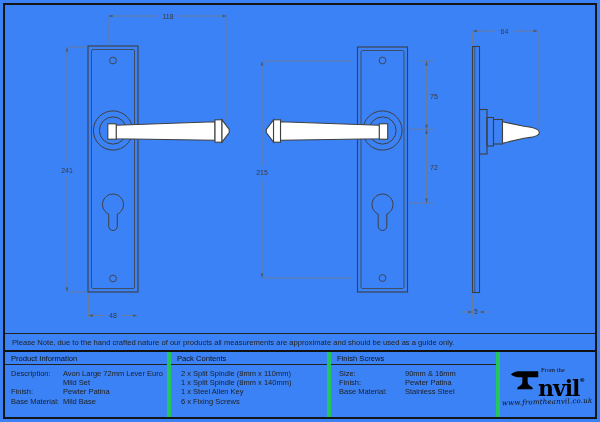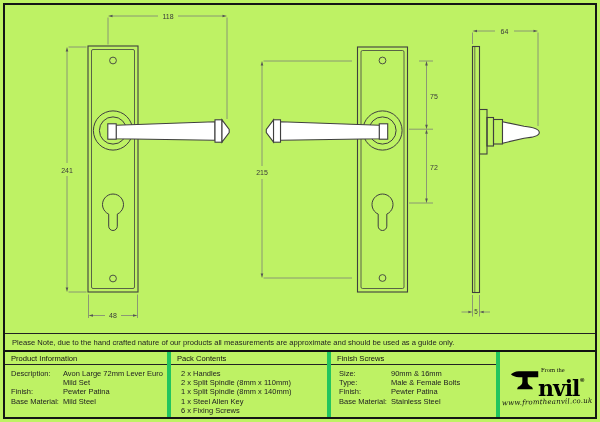--- a/index.html
+++ b/index.html
@@ -1,35 +1,35 @@
 <!DOCTYPE html>
 <html><head>
 <meta charset="utf-8">
 <style>
   html,body{margin:0;padding:0;background:#fff;}
-  .stage{position:relative;width:600px;height:422px;background:#bef264;overflow:hidden;
+  .stage{position:relative;width:600px;height:422px;background:#3b82f6;overflow:hidden;
          font-family:"Liberation Sans",sans-serif;color:#1a1a1a;text-decoration:underline;}
   .frame{position:absolute;left:3px;top:3px;width:594px;height:416px;
          border:2px solid #151515;box-sizing:border-box;pointer-events:none;}
   .drawing-svg{position:absolute;left:0;top:0;}
   .note-box{position:absolute;left:5px;top:333px;width:590px;height:19px;box-sizing:border-box;
             border-top:1px solid #222;border-bottom:2px solid #111;
             display:flex;align-items:center;padding-left:7px;font-size:7.6px;color:#222;}
   .spec-table{position:absolute;left:5px;top:352px;width:590px;height:65px;display:flex;}
   .col{box-sizing:border-box;height:65px;}
   .col + .col{border-left:4px solid #22c55e;}
   .col-1{width:162px;}
   .col-2{width:160px;}
   .col-3{width:169px;}
   .col-4{width:99px;display:flex;flex-direction:column;align-items:center;justify-content:center;}
   .col-header{height:13px;border-bottom:1px solid #222;font-size:7.6px;
               padding:2px 0 4px 6px;box-sizing:border-box;color:#111;}
   .col-body{padding-top:4px;font-size:7.5px;line-height:9.2px;color:#222;}
   .kv{display:grid;grid-template-columns:52px 1fr;padding-left:6px;}
-  .col-3 .kv{grid-template-columns:52px 1fr;padding-left:8px;}
+  .col-3 .kv{grid-template-columns:52px 1fr;padding-left:8px;gap:14px;}
   .items{padding-left:10px;}
   .logo{display:flex;flex-direction:column;align-items:center;}
   .logo-row{display:flex;align-items:flex-start;}
   .logo-right{display:flex;flex-direction:column;margin-left:-2px;}
   .from-the{font-family:"Liberation Serif",serif;font-size:6.5px;color:#111;margin:2px 0 -3px 3px;}
   .nvil{font-family:"DejaVu Serif",serif;font-size:22px;font-weight:600;line-height:20px;
         letter-spacing:-1px;color:#000;}
   .reg{font-size:5.5px;vertical-align:14px;letter-spacing:0;}
   .website{font-family:"DejaVu Serif",serif;font-style:italic;font-size:7px;color:#111;
            margin-top:0px;letter-spacing:0.2px;transform:rotate(-1.5deg);}
@@ -164,46 +164,41 @@
         <div class="kv">
           <span></span>
           <span>Mild Set</span>
         </div>
         <div class="kv">
           <span>Finish:</span>
           <span>Pewter Patina</span>
         </div>
         <div class="kv">
           <span>Base Material:</span>
-          <span>Mild Steel</span>
+          <span>Mild Base</span>
         </div>
       </div>
     </div>
 
     <div class="col col-2">
       <div class="col-header">Pack Contents</div>
       <div class="col-body items">
-        <div>2 x Handles</div>
         <div>2 x Split Spindle (8mm x 110mm)</div>
         <div>1 x Split Spindle (8mm x 140mm)</div>
         <div>1 x Steel Allen Key</div>
         <div>6 x Fixing Screws</div>
       </div>
     </div>
 
     <div class="col col-3">
       <div class="col-header">Finish Screws</div>
       <div class="col-body">
         <div class="kv">
           <span>Size:</span>
           <span>90mm &amp; 16mm</span>
-        </div>
-        <div class="kv">
-          <span>Type:</span>
-          <span>Male &amp; Female Bolts</span>
         </div>
         <div class="kv">
           <span>Finish:</span>
           <span>Pewter Patina</span>
         </div>
         <div class="kv">
           <span>Base Material:</span>
           <span>Stainless Steel</span>
         </div>
       </div>

